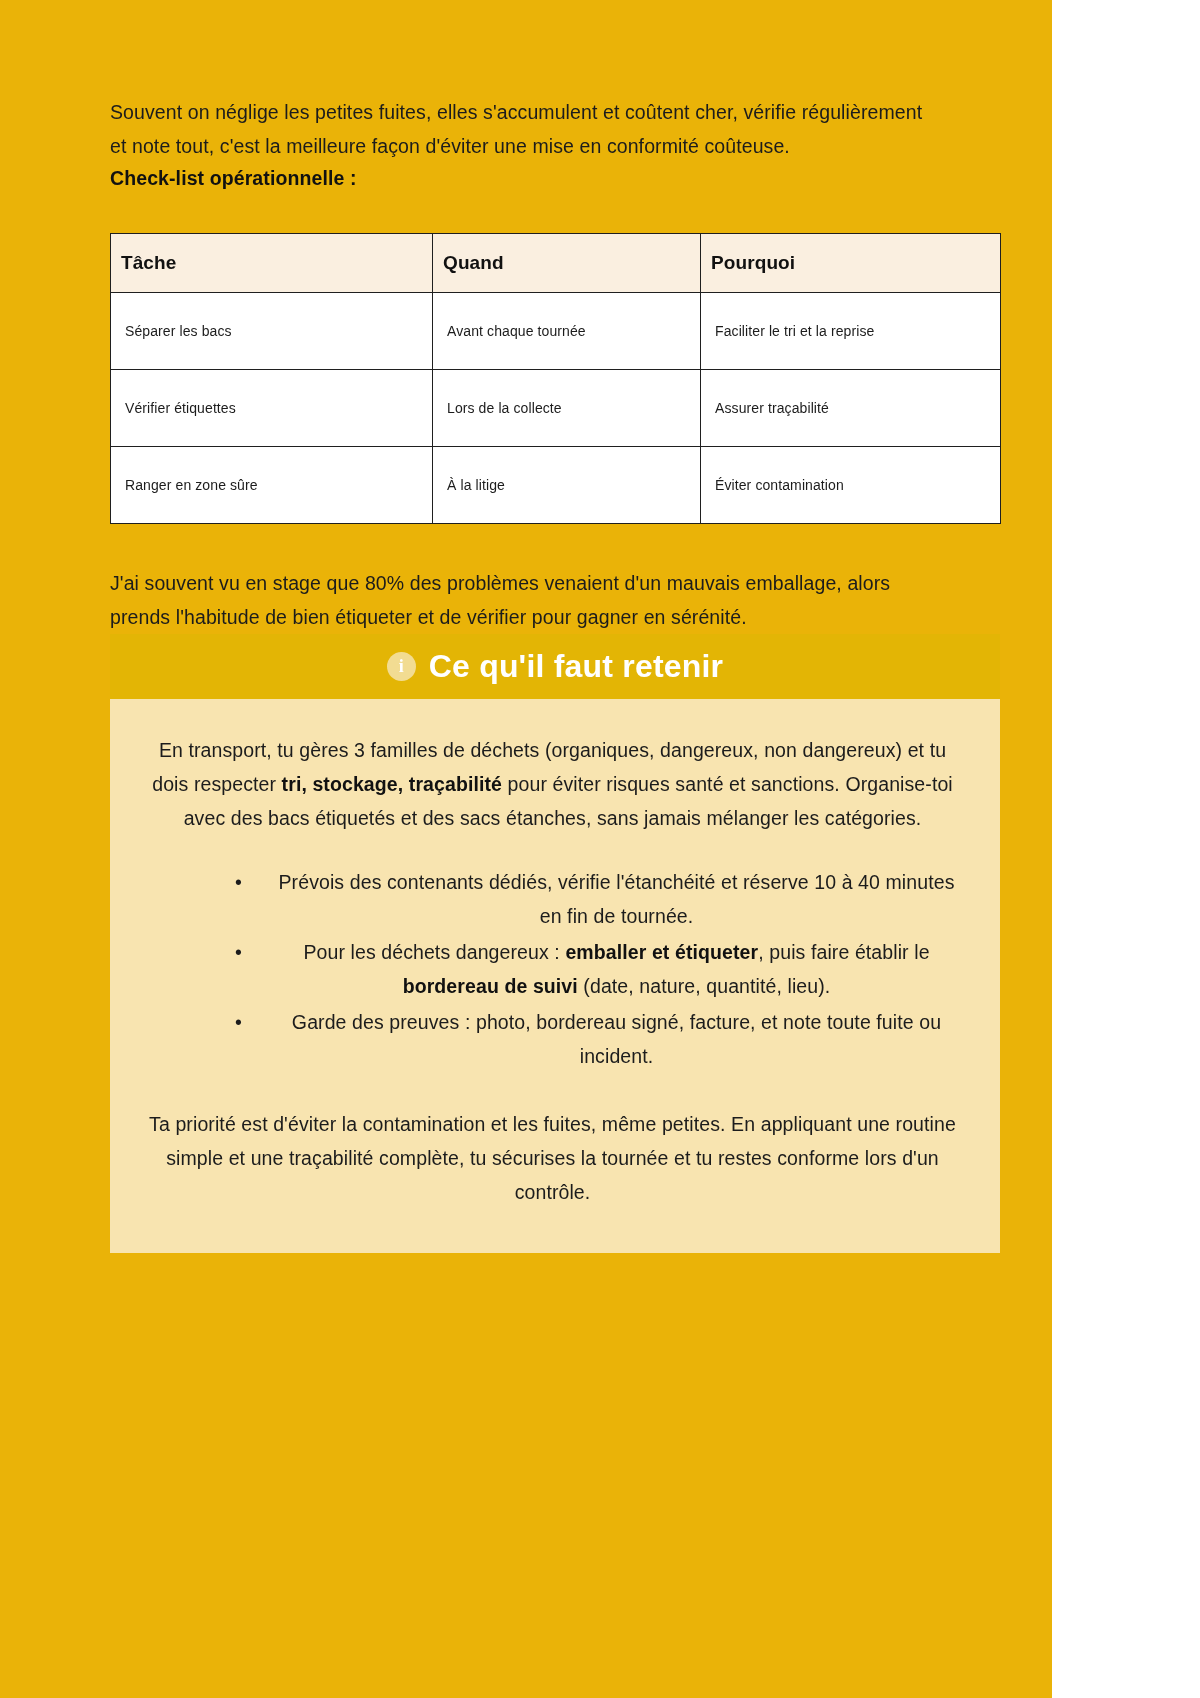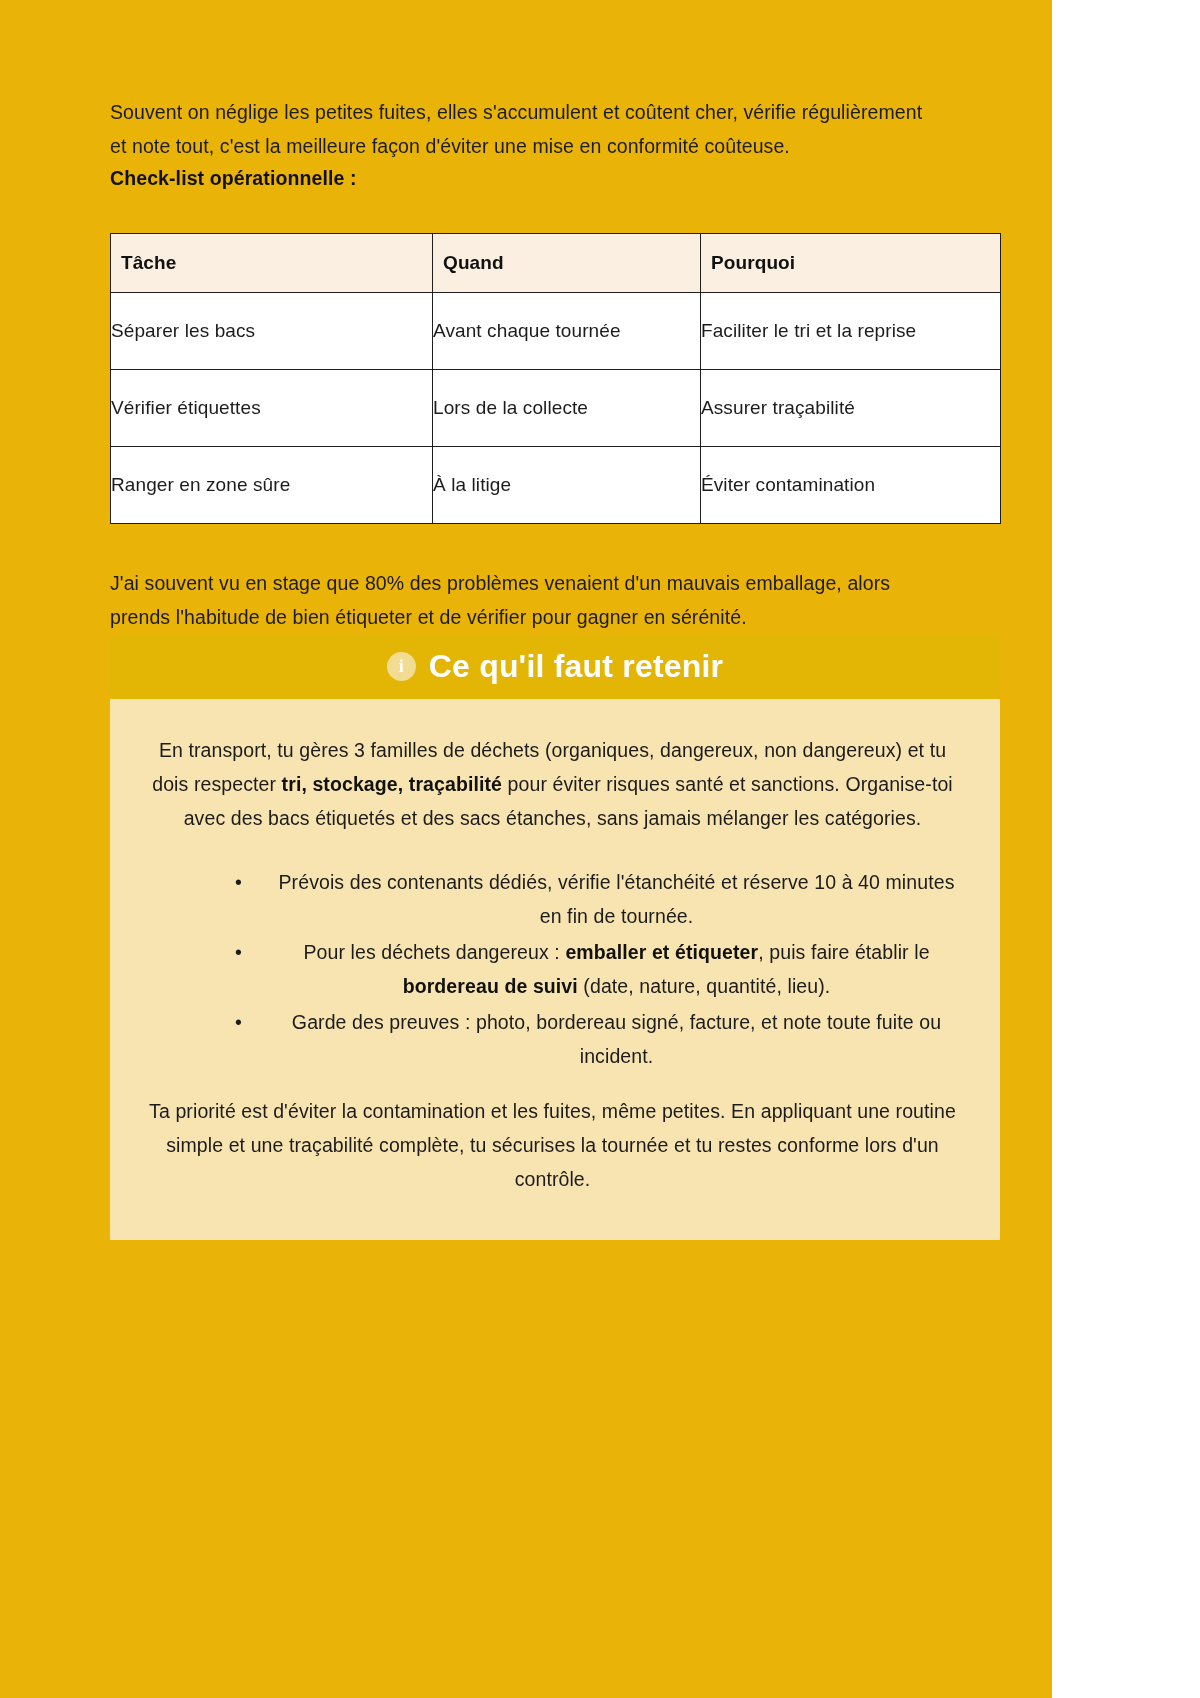--- a/index.html
+++ b/index.html
@@ -42,22 +42,22 @@
   }
   table.checklist {
     border-collapse: collapse;
     width: 890px;
     table-layout: fixed;
     margin: 0 0 42px 0;
   }
   table.checklist th,
   table.checklist td {
     border: 1.6px solid #1f1f1f;
-    padding: 14px 0;
-    font-size: 19px;
+    padding: 14px 14px;
+    font-size: 14px;
     line-height: 28px;
     height: 48px;
     vertical-align: middle;
     letter-spacing: 0.1px;
   }
   table.checklist th {
     background: #faefe0;
     text-align: left;
     font-weight: bold;
     font-size: 19px;
@@ -119,21 +119,21 @@
     text-align: center;
   }
   .callout-body p {
     font-size: 19.5px;
     line-height: 34px;
     margin: 0;
     color: #1c1c1c;
     letter-spacing: 0.1px;
   }
   .callout-body p.lead { margin-bottom: 30px; }
-  .callout-body p.tail { margin-top: 21px; }
+  .callout-body p.tail { margin-top: 34px; }
   .callout-list {
     margin: 0;
     padding: 0 0 0 0;
     list-style: none;
   }
   .callout-list li {
     position: relative;
     padding-left: 38px;
     margin-left: 90px;
     font-size: 19.5px;

